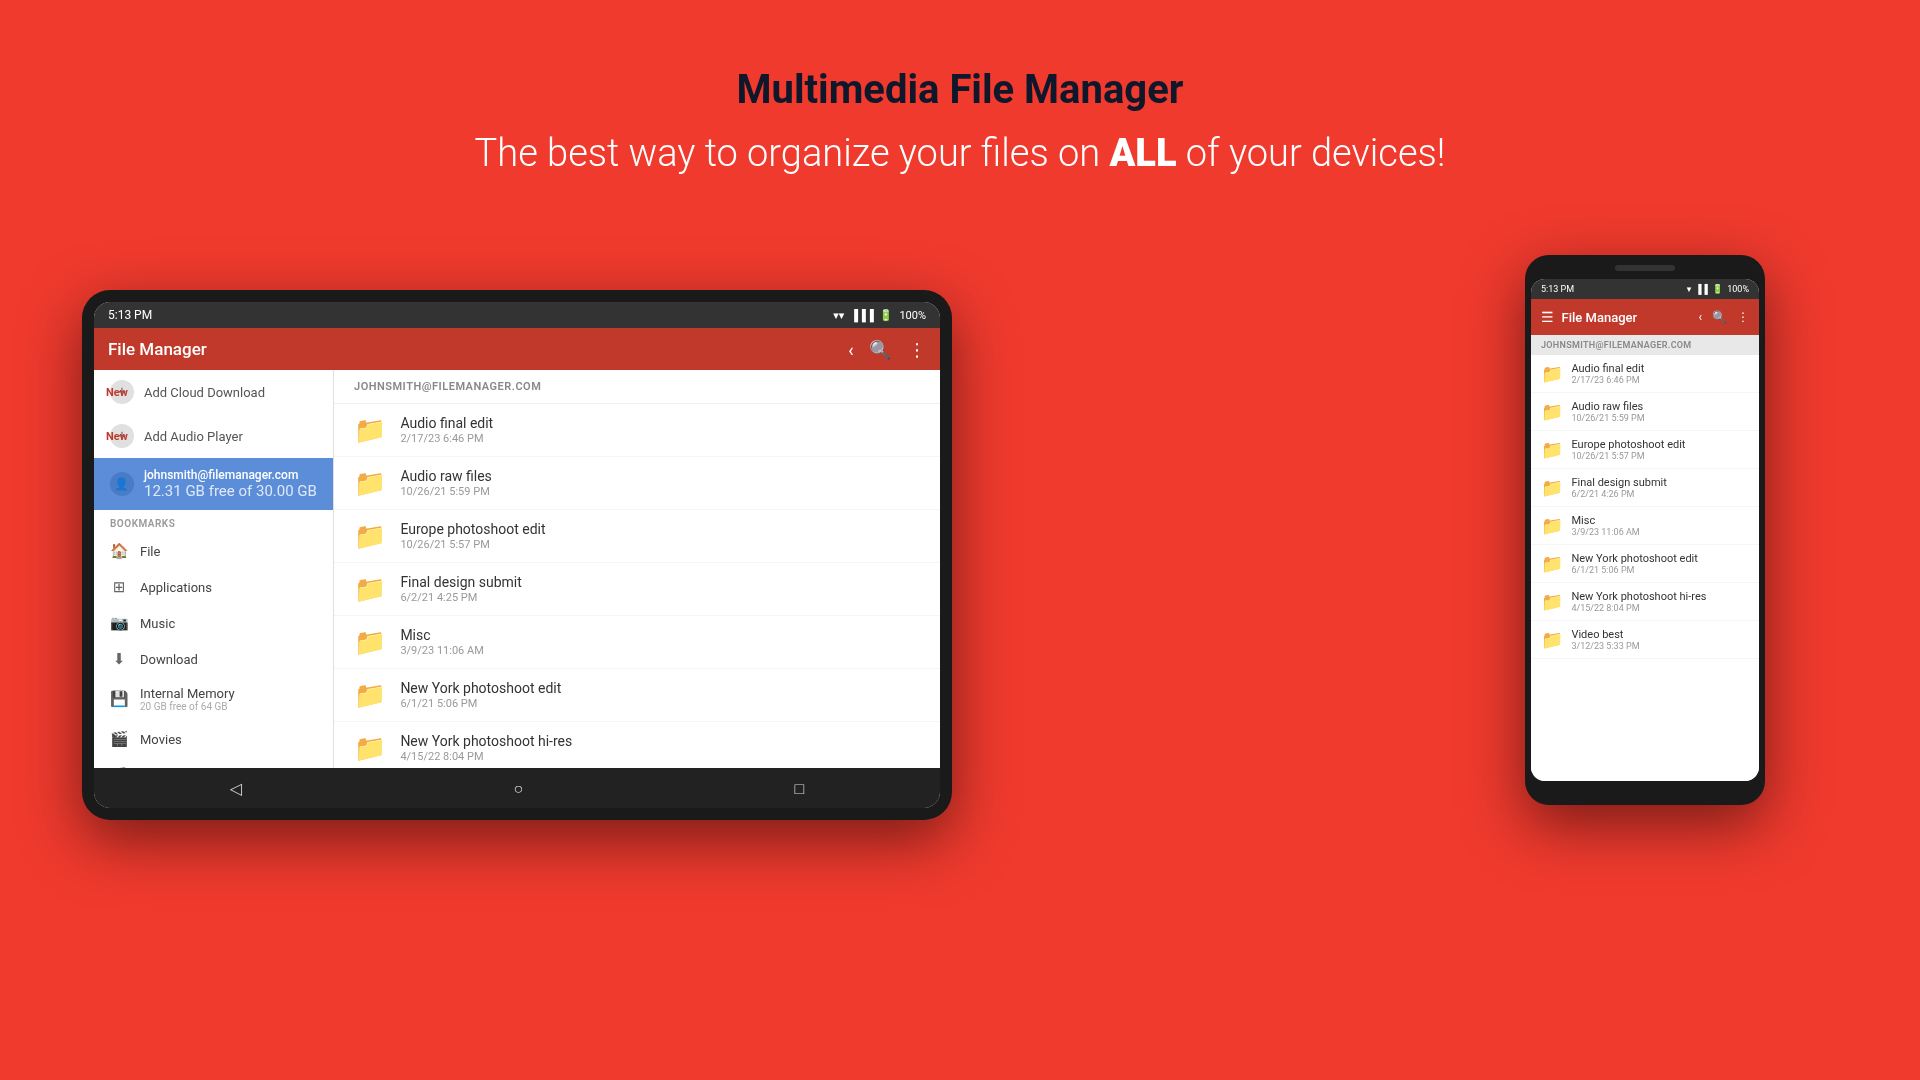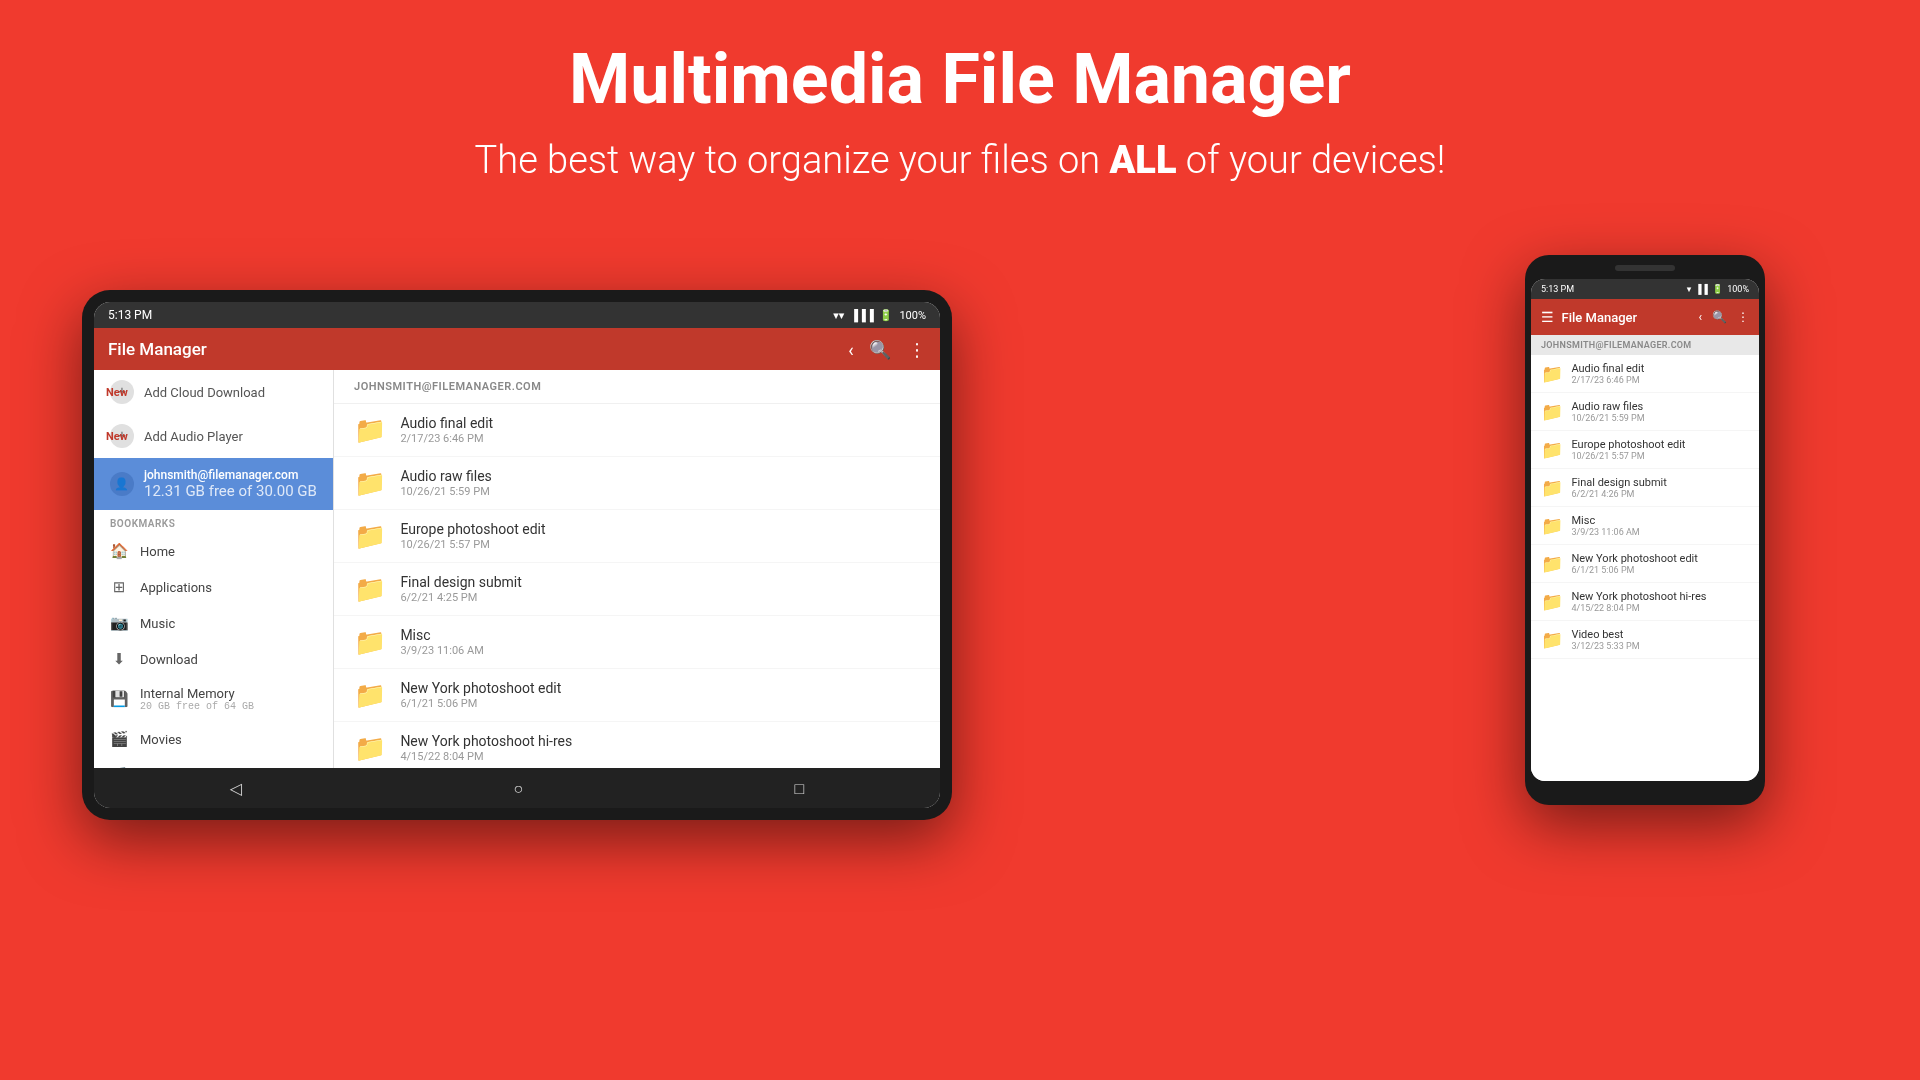--- a/index.html
+++ b/index.html
@@ -8,25 +8,26 @@
       height: 1080px;
       background-color: #f03a2e;
       font-family: 'Roboto', Arial, sans-serif;
       overflow: hidden;
       position: relative;
     }
 
     
     .page-title {
       text-align: center;
-      color: #ffffff;
-      font-size: 70px;
+      color: #0f172a;
+      font-size: 40px;
       font-weight: 700;
       padding-top: 38px;
       letter-spacing: 0;
+      margin-top: 28px;
     }
     .page-subtitle {
       text-align: center;
       color: white;
       font-size: 38px;
       font-weight: 300;
       margin-top: 18px;
     }
     .page-subtitle strong {
       font-weight: 900;
@@ -401,39 +402,39 @@
           <div>
             <div class="account-name">johnsmith@filemanager.com</div>
             <div class="account-storage">12.31 GB free of 30.00 GB</div>
           </div>
         </div>
 
         <div class="sidebar-section-label">BOOKMARKS</div>
 
         <div class="sidebar-item">
           <span class="item-icon">🏠</span>
-          <span>Home</span>
+          <span>File</span>
         </div>
         <div class="sidebar-item">
           <span class="item-icon">⊞</span>
           <span>Applications</span>
         </div>
         <div class="sidebar-item">
           <span class="item-icon">📷</span>
           <span>Music</span>
         </div>
         <div class="sidebar-item">
           <span class="item-icon">⬇</span>
           <span>Download</span>
         </div>
         <div class="sidebar-item">
           <span class="item-icon">💾</span>
           <div>
             <div>Internal Memory</div>
-            <div style="font-size:10px;color:#aaa;font-family:Liberation Mono, monospace;">20 GB free of 64 GB</div>
+            <div style="font-size:10px;color:#aaa;">20 GB free of 64 GB</div>
           </div>
         </div>
         <div class="sidebar-item">
           <span class="item-icon">🎬</span>
           <span>Movies</span>
         </div>
         <div class="sidebar-item">
           <span class="item-icon">🎵</span>
           <span>Music</span>
         </div>

